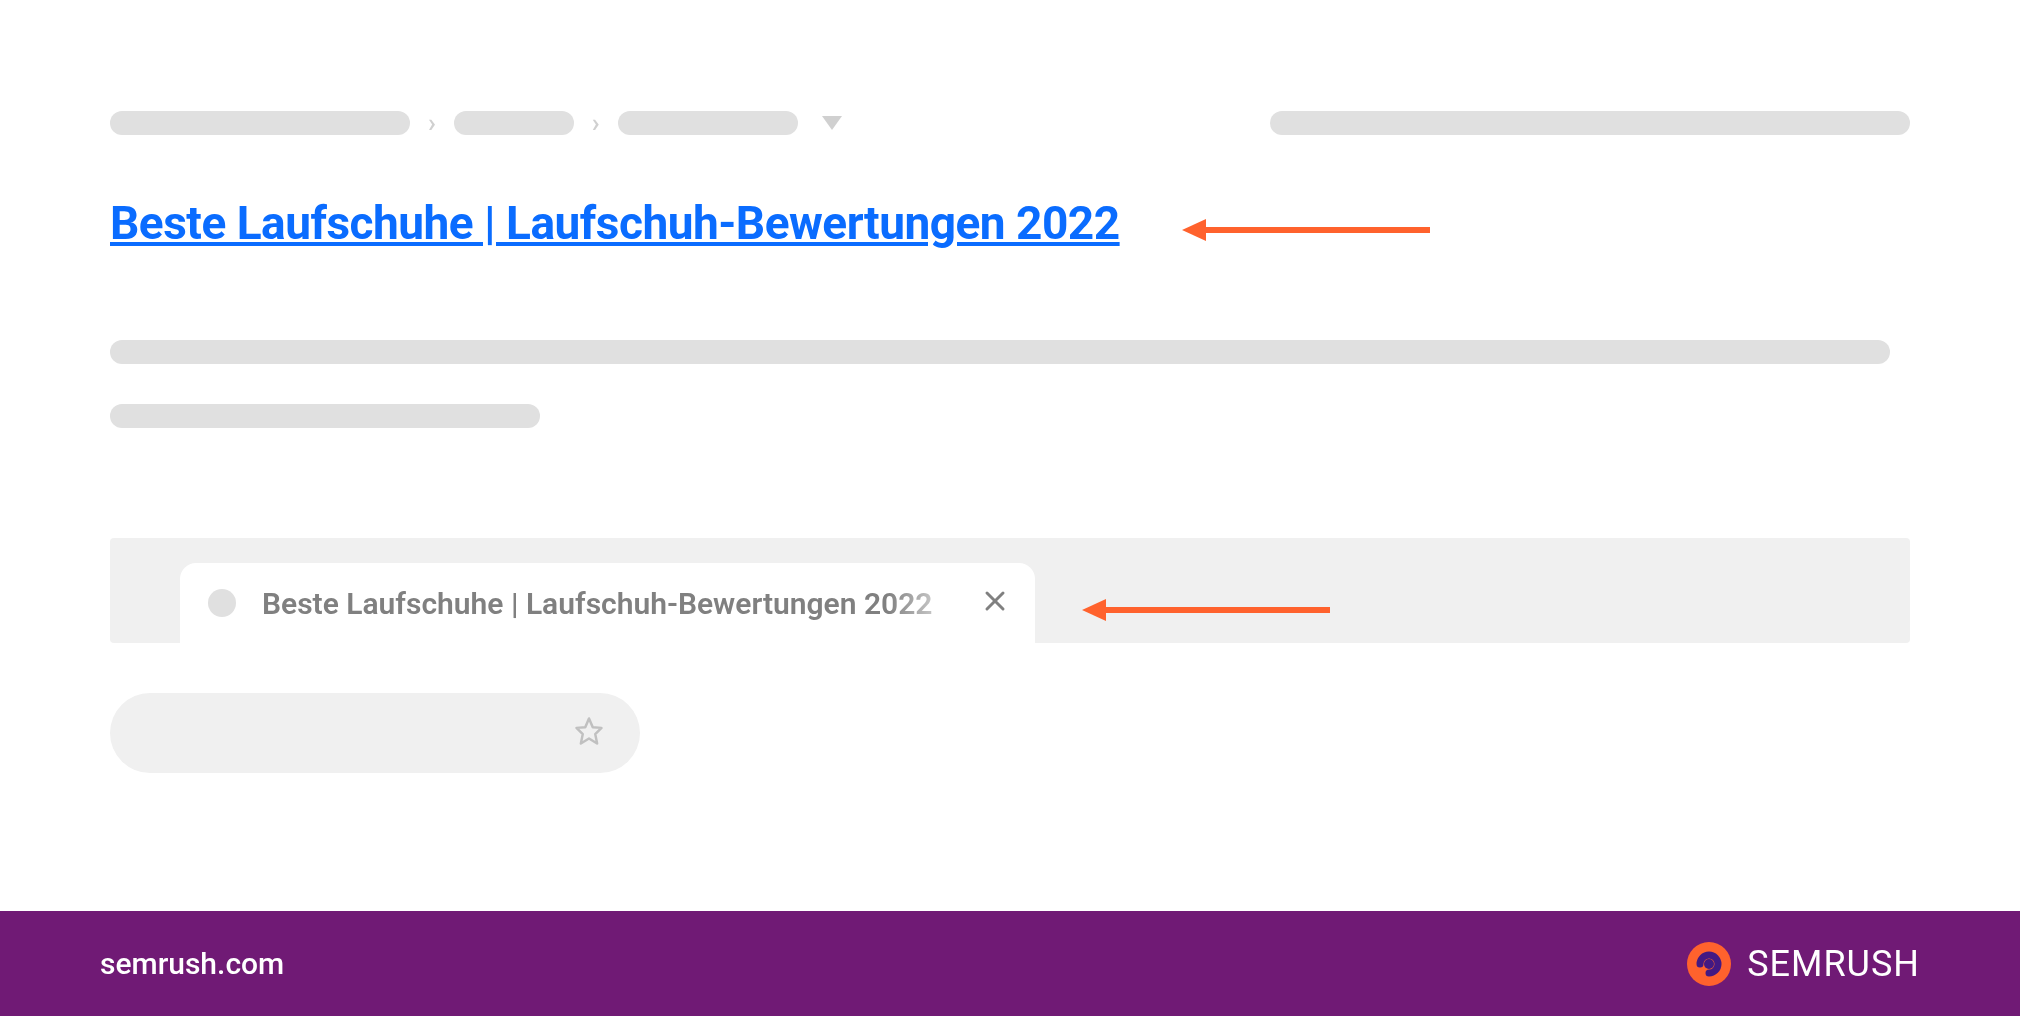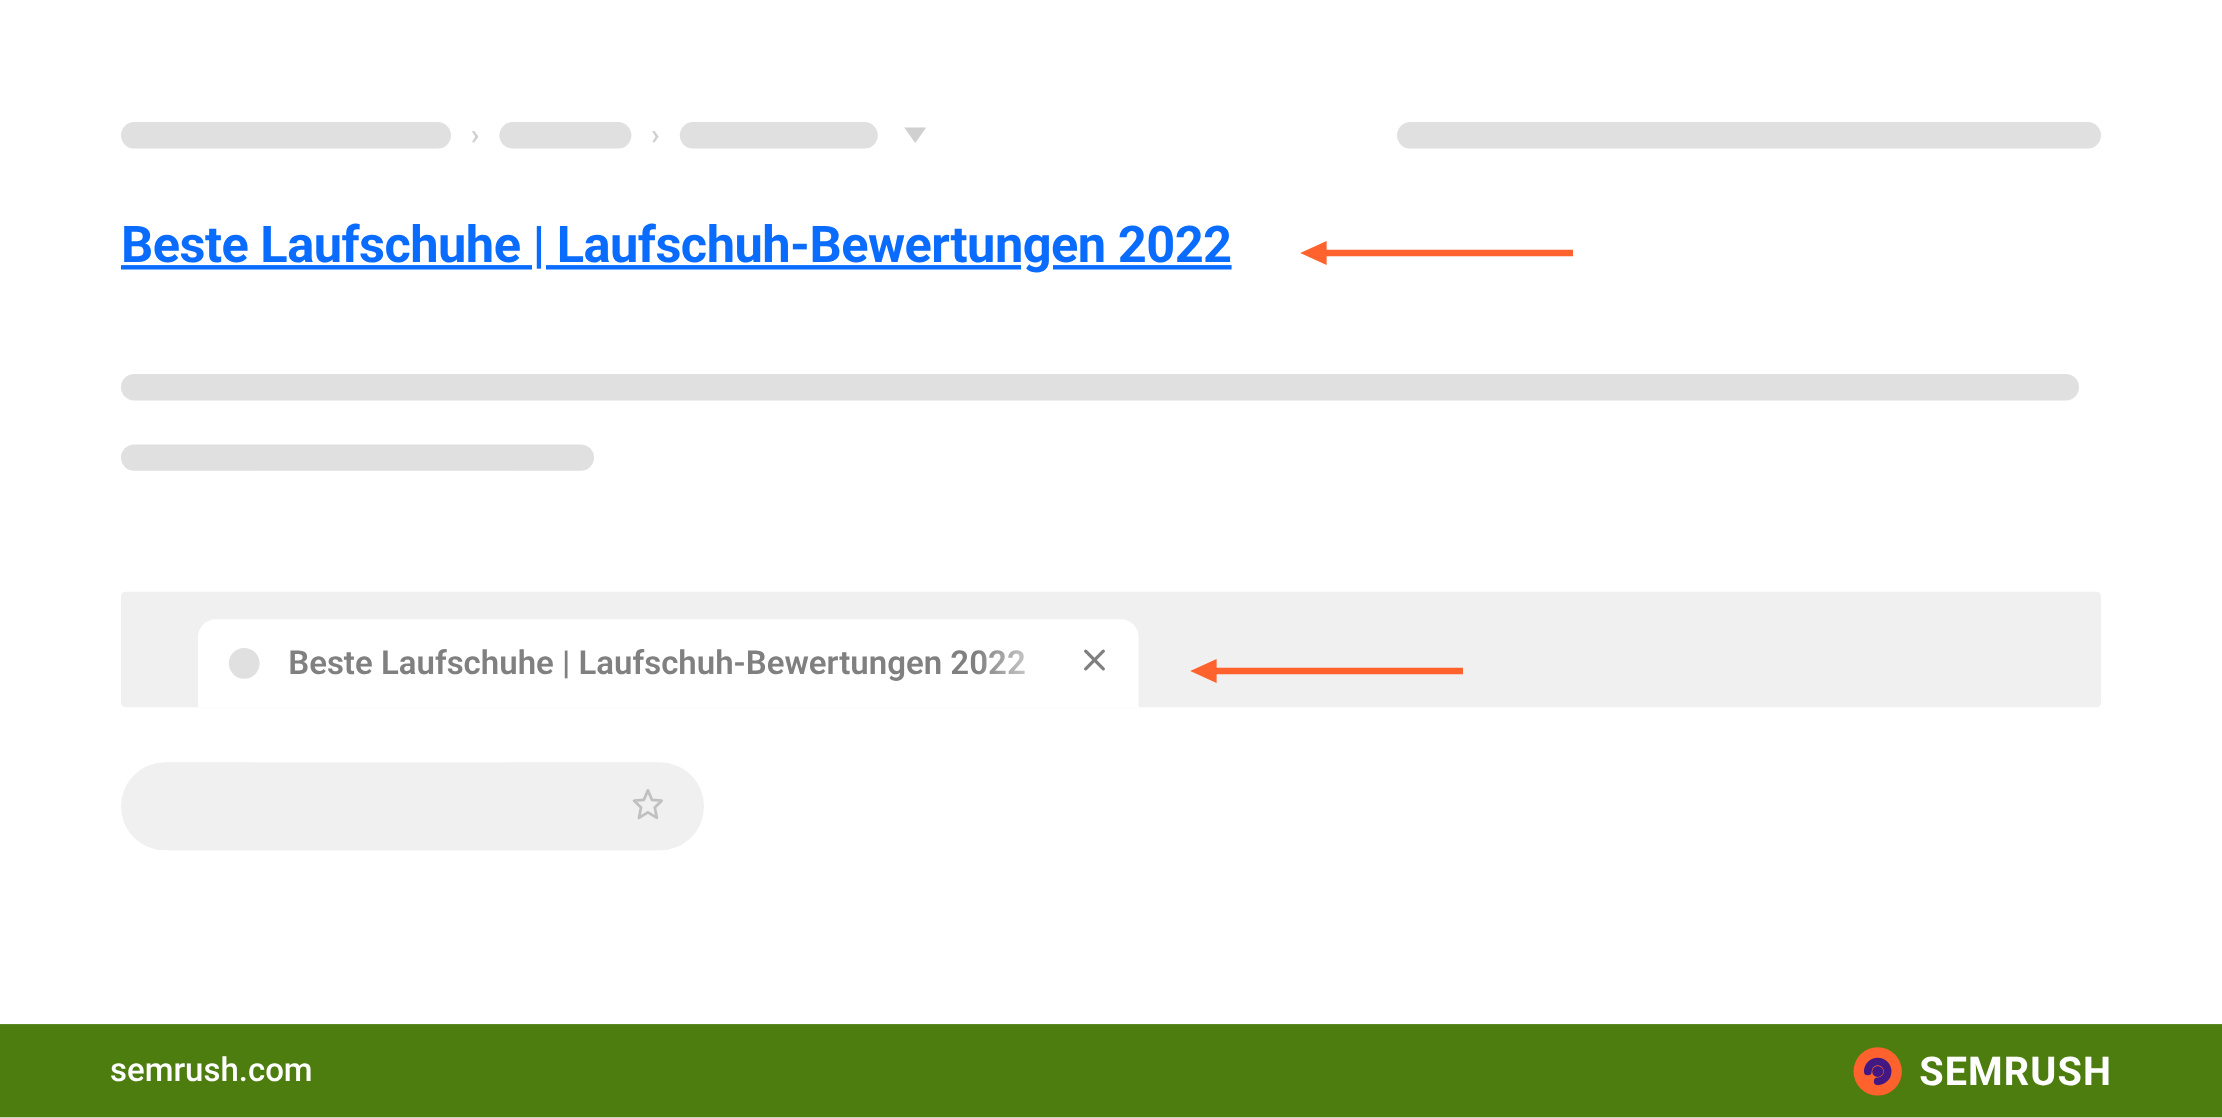--- a/index.html
+++ b/index.html
@@ -144,41 +144,41 @@
     }
     .arrow svg { display: block; }
 
     .arrow-1 { top: 215px; left: 1180px; }
     .arrow-2 { top: 595px; left: 1080px; }
 
     
     .footer {
       position: absolute;
       bottom: 0; left: 0; right: 0;
-      height: 85px;
-      background: #4d7c0f;
+      height: 105px;
+      background: #701a75;
       display: flex;
       align-items: center;
       justify-content: space-between;
       padding: 0 100px;
     }
     .footer-text {
       color: #ffffff;
       font-size: 30px;
       font-weight: 500;
     }
     .brand {
       display: flex;
       align-items: center;
       gap: 14px;
     }
     .brand-text {
       color: #ffffff;
       font-size: 36px;
-      font-weight: 700;
+      font-weight: 400;
       letter-spacing: 1px;
     }
   </style>
 </head>
 <body>
 
 <div class="content-area">
 
   
   <div class="breadcrumb-row">

